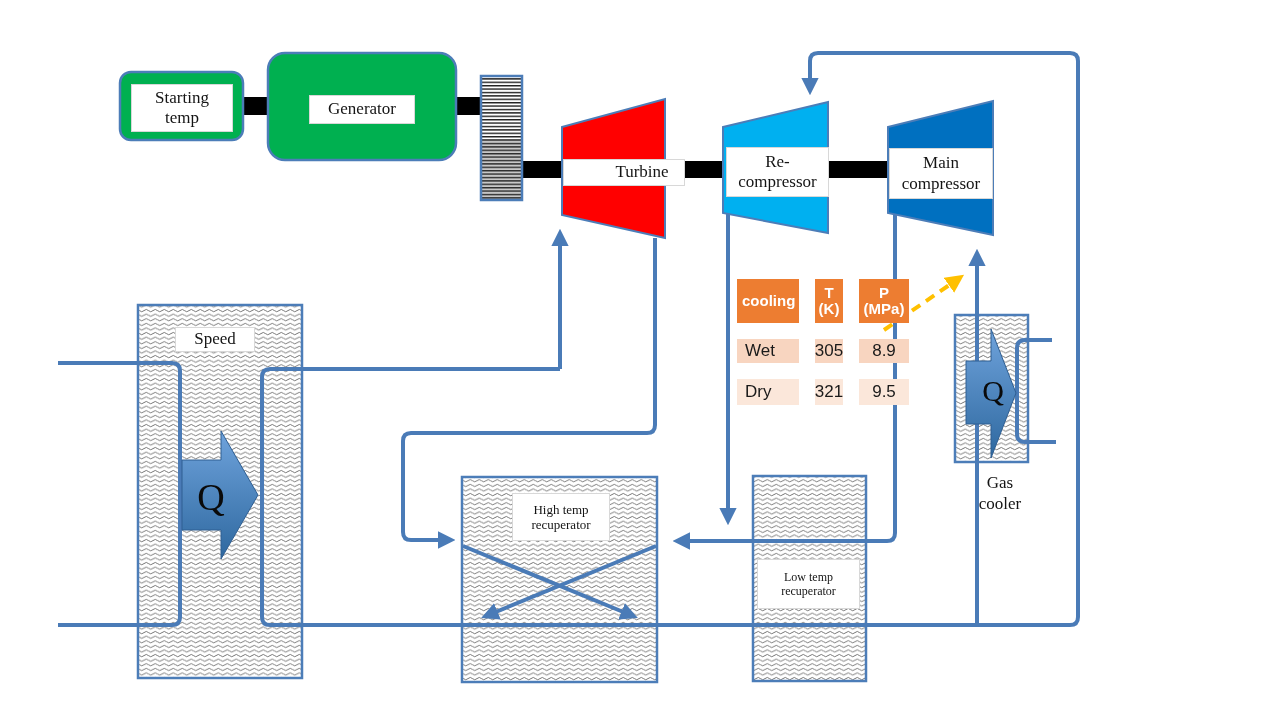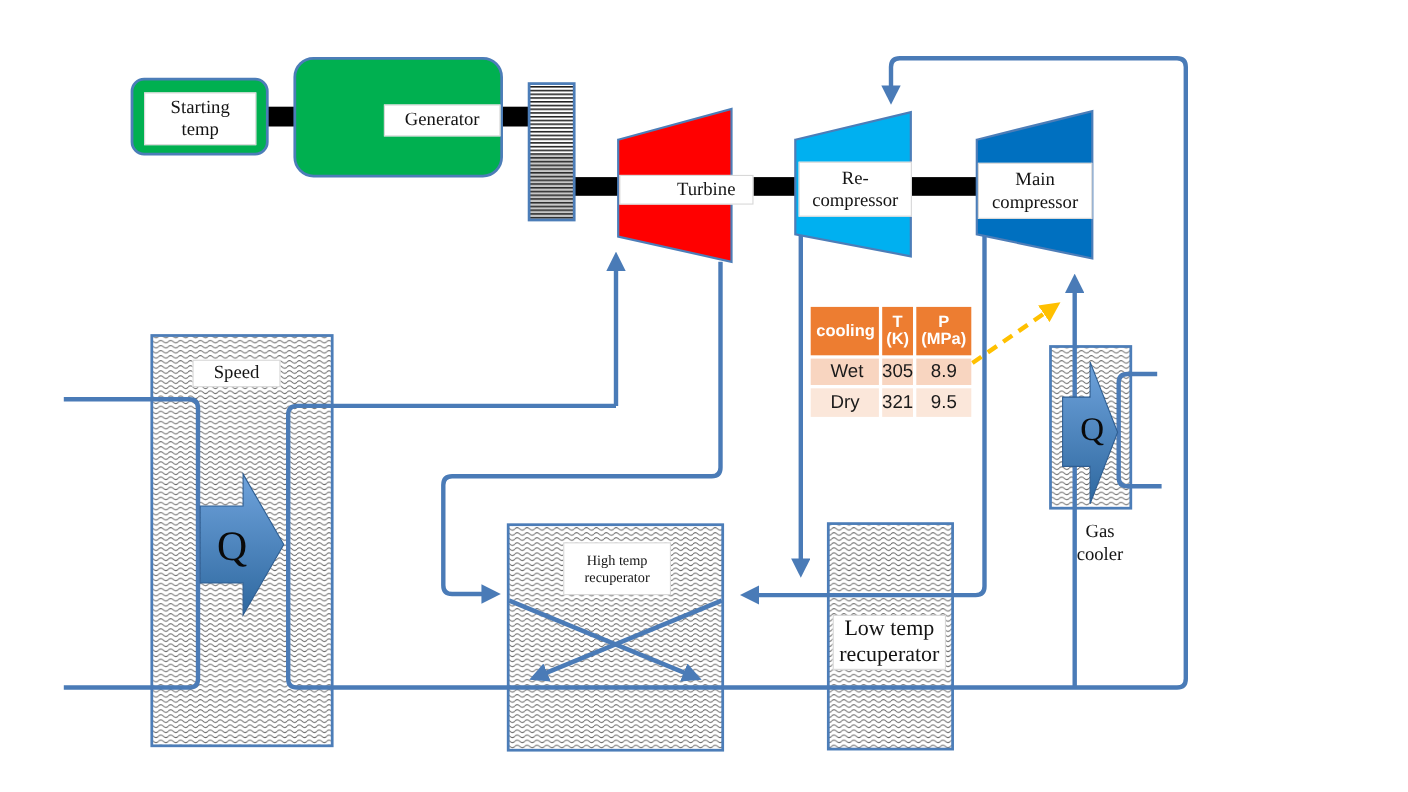--- a/index.html
+++ b/index.html
@@ -10,43 +10,43 @@
   .plate{position:absolute;background:#ffffff;border:1px solid #d8d8d8;
          display:flex;align-items:center;justify-content:center;text-align:center;
          color:#141414;white-space:pre-line;line-height:1.18;font-size:17px;}
   .flabel{position:absolute;background:transparent;border:none;
          display:flex;align-items:center;justify-content:center;text-align:center;
          color:#141414;white-space:pre-line;line-height:1.25;font-size:17px;}
   .qsym{position:absolute;display:flex;align-items:center;justify-content:center;
         color:#0a0a0a;font-family:"Liberation Serif",serif;}
 
   .plate-motor{left:131px;top:84px;width:100px;height:46px;}
-  .plate-generator{left:309px;top:95px;width:104px;height:27px;margin-left:40px;}
+  .plate-generator{left:309px;top:95px;width:104px;height:27px;}
   .plate-turbine{left:563px;top:159px;width:84px;height:25px;padding-left:36px;}
   .plate-recomp{left:726px;top:147px;width:101px;height:48px;}
   .plate-maincomp{left:889px;top:148px;width:102px;height:49px;}
   .plate-heater{left:175px;top:327px;width:78px;height:23px;}
   .plate-htrecup{left:512px;top:493px;width:96px;height:46px;font-size:13px;}
-  .plate-ltrecup{left:757px;top:559px;width:101px;height:48px;font-size:20px;}
+  .plate-ltrecup{left:757px;top:559px;width:101px;height:48px;font-size:12px;}
   .label-gear{left:448px;top:215px;width:100px;height:80px;}
   .label-gascooler{left:964px;top:463px;width:72px;height:60px;}
   .q-heater{left:190px;top:472px;width:42px;height:50px;font-size:38px;}
   .q-gas{left:975px;top:371px;width:36px;height:40px;font-size:30px;}
 
   .ptable{position:absolute;left:737px;top:279px;display:grid;
           grid-template-columns:62px 28px 50px;grid-template-rows:44px 24px 26px;
-          gap:3px;font-family:"Liberation Sans",sans-serif;}
+          gap:16px;font-family:"Liberation Sans",sans-serif;}
   .tcell{display:flex;align-items:center;white-space:pre-line;line-height:1.05;}
   .th{background:#ED7D31;color:#ffffff;font-weight:bold;font-size:15px;
       justify-content:center;text-align:center;}
   .th.first{justify-content:flex-start;padding-left:5px;text-align:left;}
   .rowA{background:#F8D5C0;}
   .rowB{background:#FBE7DA;}
   .td{color:#1a1a1a;font-size:17px;justify-content:center;}
-  .td.first{justify-content:flex-start;padding-left:18px;}
+  .td.first{justify-content:flex-start;padding-left:8px;}
 </style>
 </head>
 <body>
 
 <div id="stage">
 
   <svg id="diagram-svg" width="1280" height="720" viewBox="0 0 1280 720">
     <defs>
       <pattern id="hatch" width="9" height="4.6" patternUnits="userSpaceOnUse">
         <rect width="9" height="4.6" fill="#ffffff"></rect>

